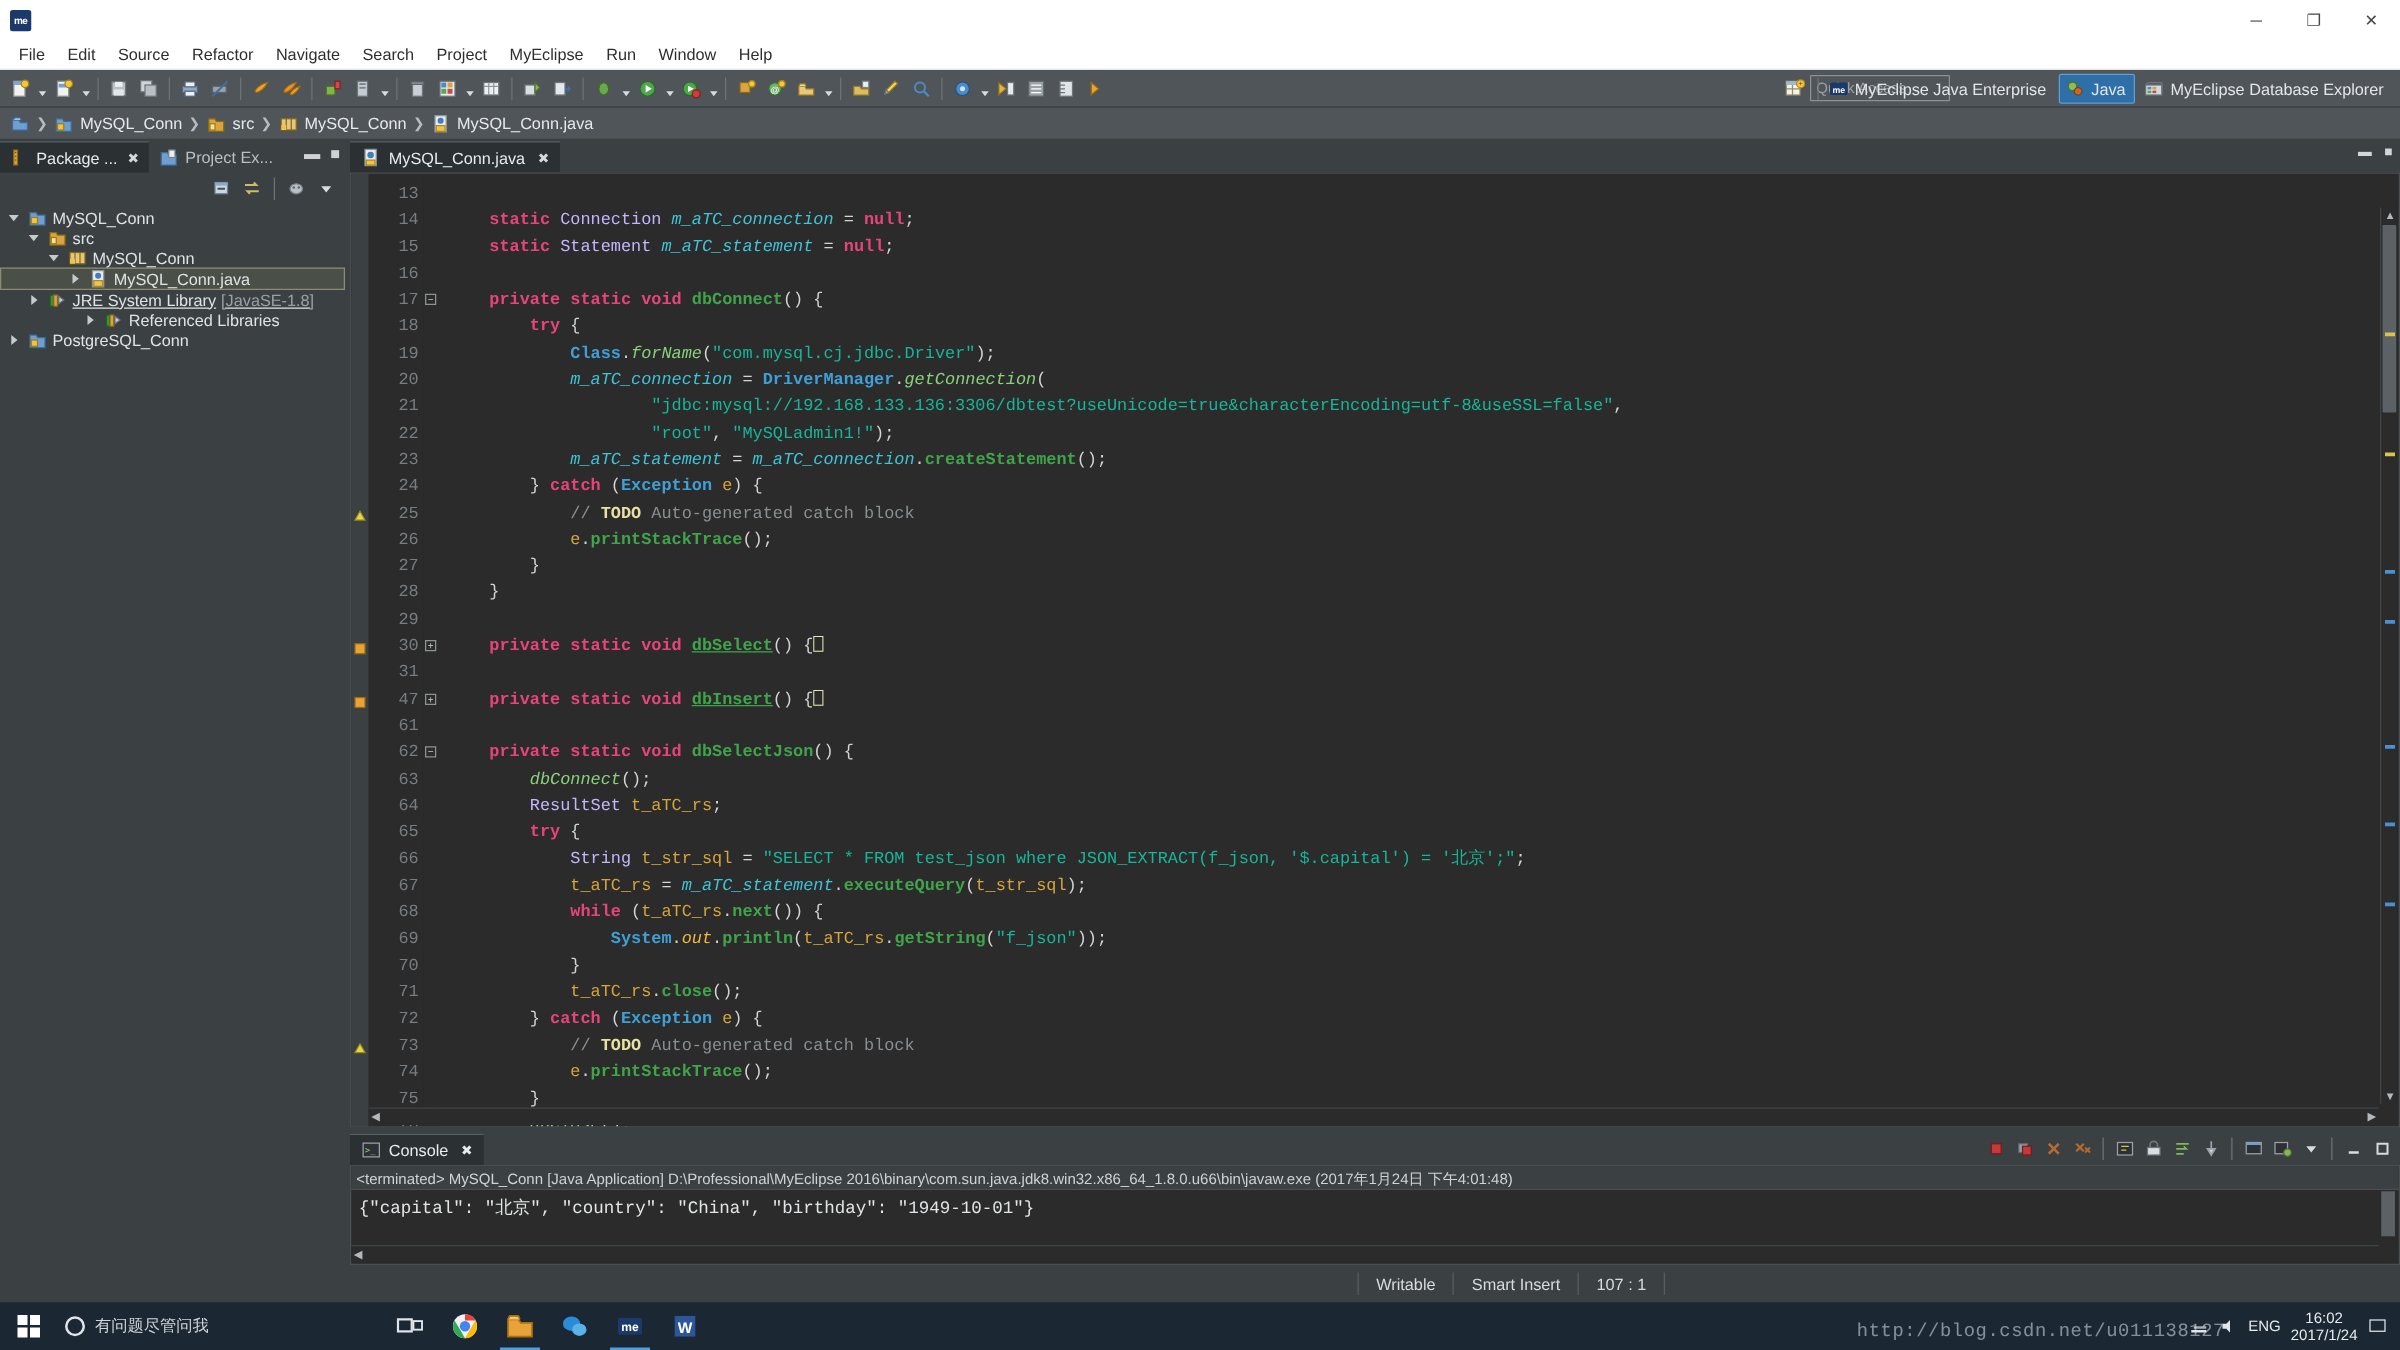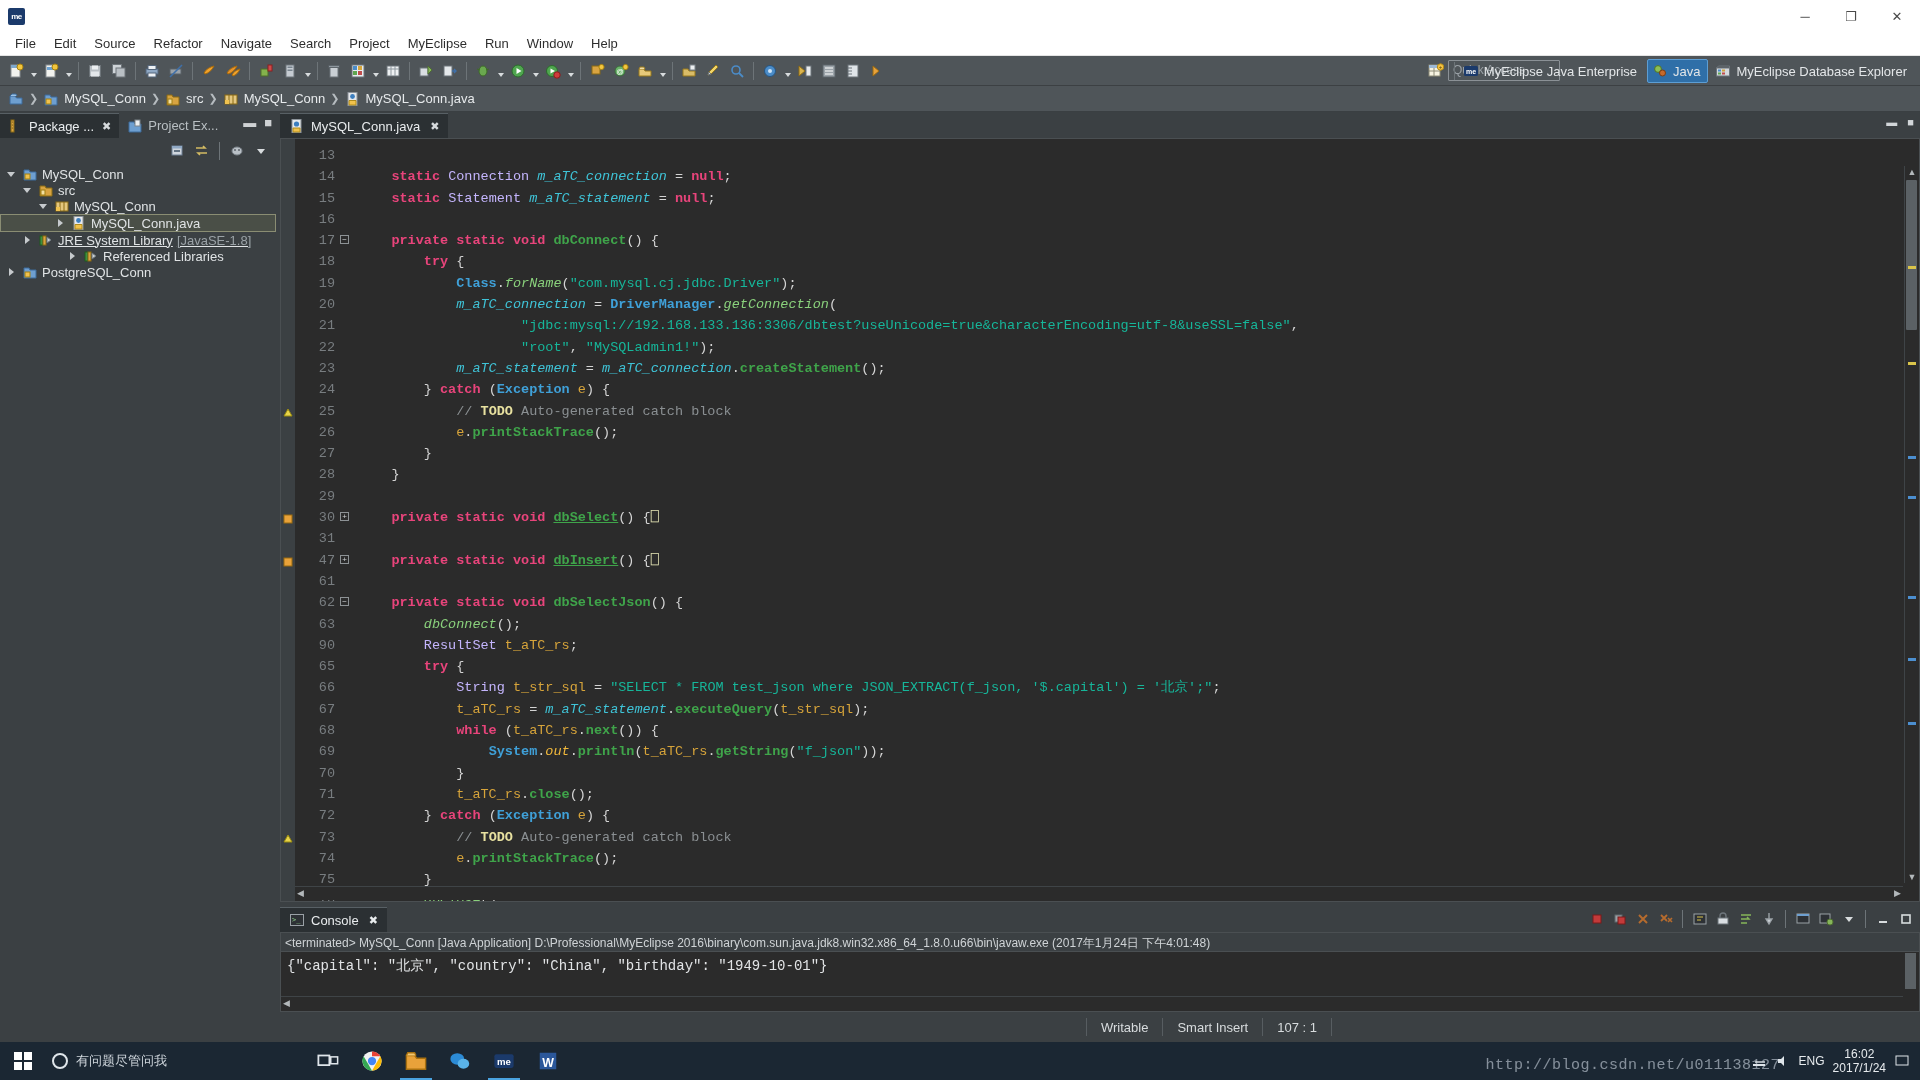--- a/index.html
+++ b/index.html
@@ -811,21 +811,21 @@
               <div class="gl">26</div>
               <div class="gl">27</div>
               <div class="gl">28</div>
               <div class="gl">29</div>
               <div class="gl">30</div>
               <div class="gl">31</div>
               <div class="gl">47</div>
               <div class="gl">61</div>
               <div class="gl">62</div>
               <div class="gl">63</div>
-              <div class="gl">90</div>
+              <div class="gl">64</div>
               <div class="gl">65</div>
               <div class="gl">66</div>
               <div class="gl">67</div>
               <div class="gl">68</div>
               <div class="gl">69</div>
               <div class="gl">70</div>
               <div class="gl">71</div>
               <div class="gl">72</div>
               <div class="gl">73</div>
               <div class="gl">74</div>

